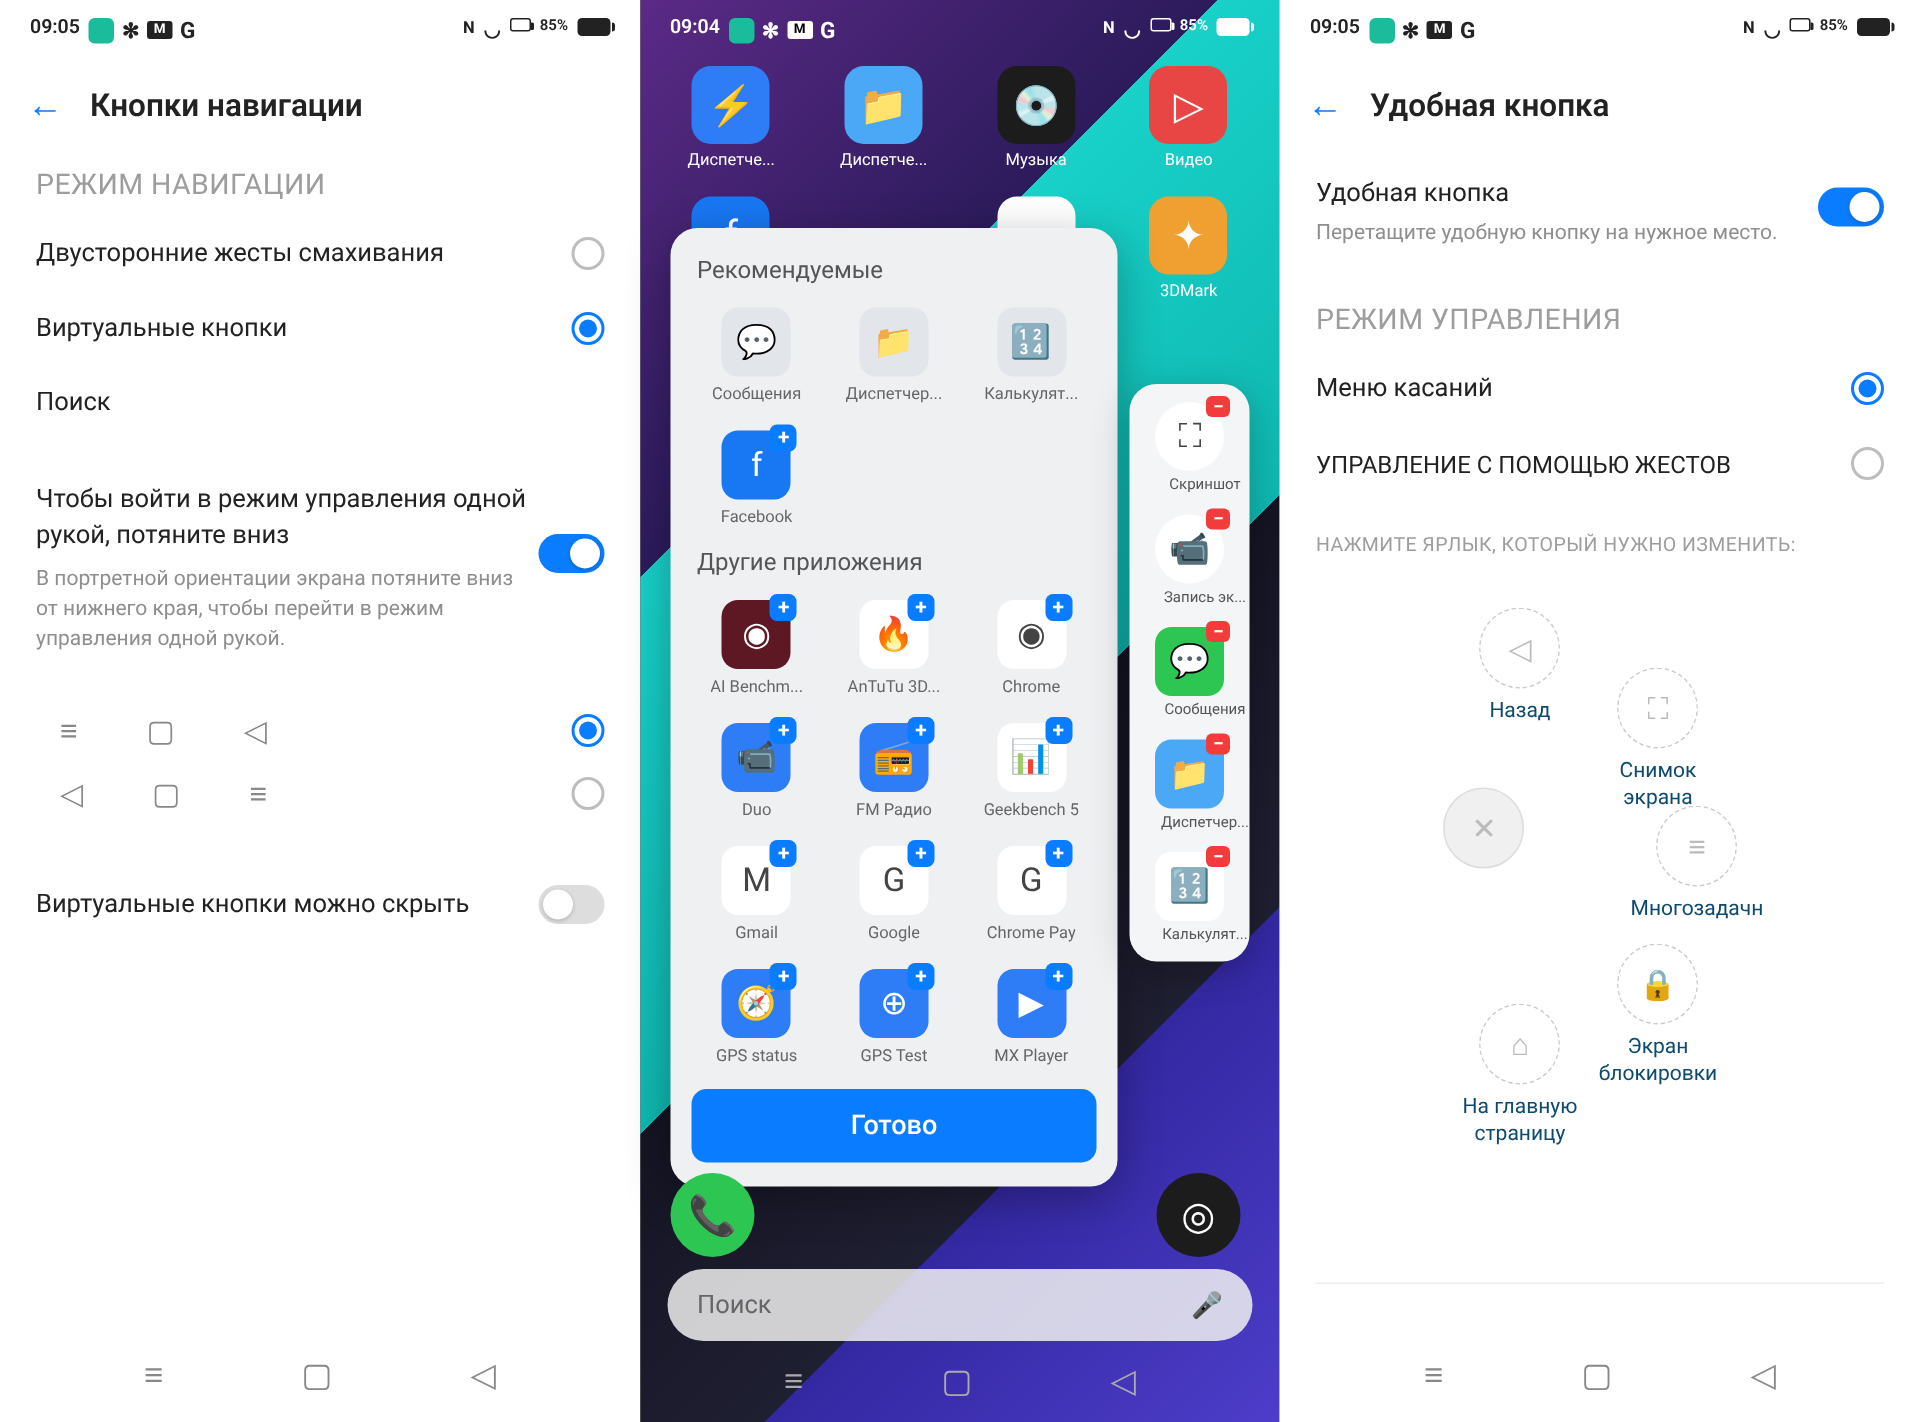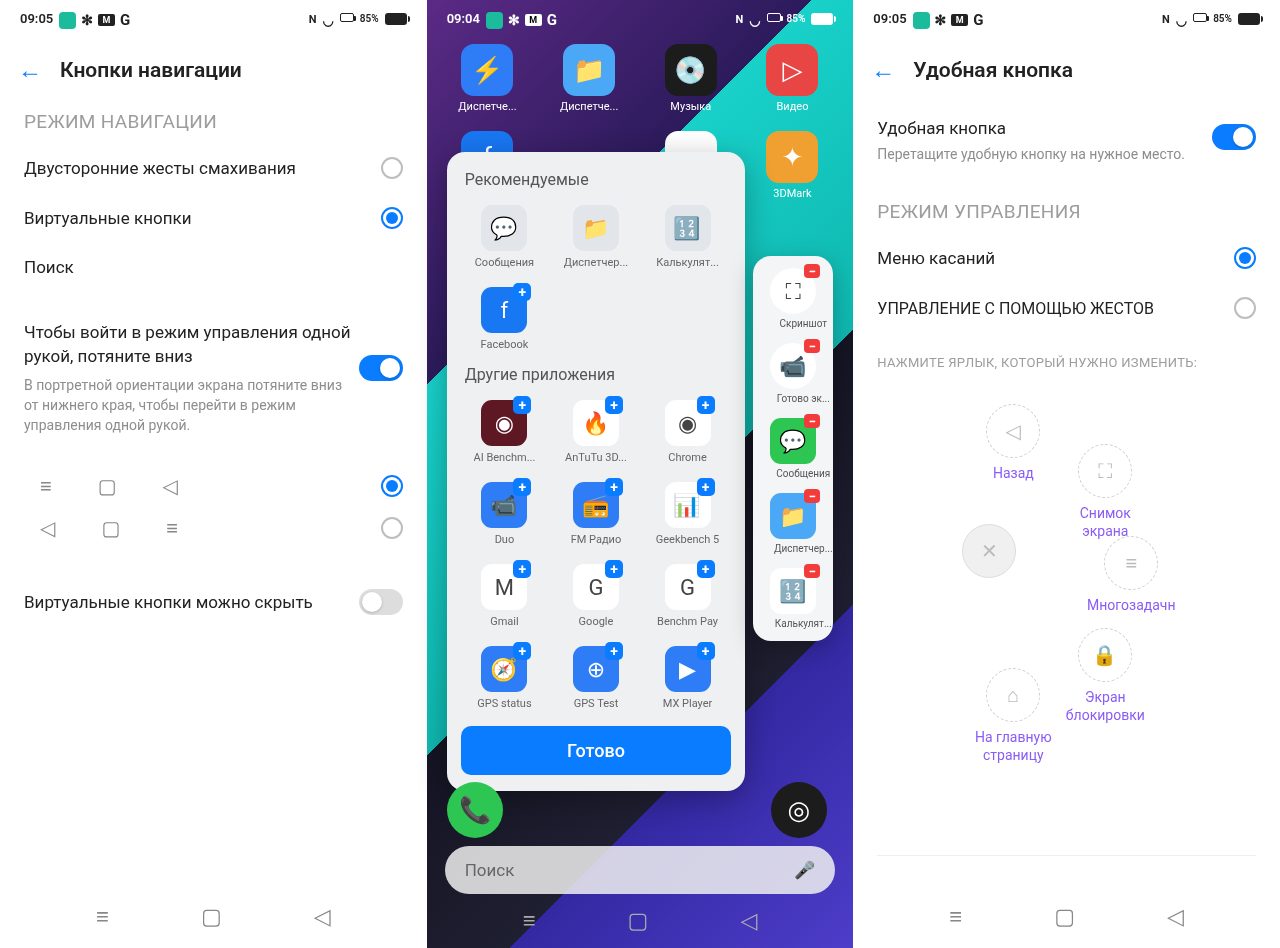--- a/index.html
+++ b/index.html
@@ -73,21 +73,21 @@
   
   .home-dock { position: absolute; bottom: 110px; left: 0; right: 0; display: flex; justify-content: space-around; padding: 0 14px; }
   .home-dock .home-icon { width: 56px; height: 56px; border-radius: 50%; }
   .search-pill { position: absolute; bottom: 54px; left: 18px; right: 18px; background: rgba(240,240,240,0.85); border-radius: 28px; height: 48px; display: flex; align-items: center; padding: 0 20px; color: #666; font-size: 17px; justify-content: space-between; }
   .nav-dark { position: absolute; bottom: 0; left: 0; right: 0; display: flex; justify-content: space-around; padding: 10px 50px 14px; color: #aaa; font-size: 22px; }
   
   .shortcut-area { position: relative; height: 420px; margin: 20px 30px 0; }
   .sc { position: absolute; display: flex; flex-direction: column; align-items: center; gap: 6px; width: 100px; text-align: center; }
   .sc-circle { width: 54px; height: 54px; border-radius: 50%; border: 1.5px dashed #ccc; display: flex; align-items: center; justify-content: center; color: #bbb; font-size: 20px; }
   .sc-circle.solid { border-style: solid; border-color: #ddd; background: #f0f0f0; }
-  .sc-label { font-size: 14px; color: #8b5cf6; line-height: 1.3; }
+  .sc-label { font-size: 14px; color: #0c4a6e; line-height: 1.3; }
   .bottom-div { border-top: 1px solid #eee; margin: auto 24px 0; }
   
   .bg-blue { background: #2e7df6; } .bg-sky { background: #4aa8f7; } .bg-dark { background: #1c1c1c; }
   .bg-red { background: #e84545; } .bg-orange { background: #f0a030; } .bg-white { background: #fff; color: #444; }
   .bg-green { background: #2dc653; } .bg-maroon { background: #5e1824; } .bg-gray { background: #e2e6ea; color: #888; }
   .bg-fb { background: #1877f2; }
 </style>
 </head>
 <body>
 
@@ -280,21 +280,21 @@
           <div class="modal-app">
             <div class="modal-icon bg-white">M<div class="badge-plus">+</div></div>
             <div class="modal-label">Gmail</div>
           </div>
           <div class="modal-app">
             <div class="modal-icon bg-white">G<div class="badge-plus">+</div></div>
             <div class="modal-label">Google</div>
           </div>
           <div class="modal-app">
             <div class="modal-icon bg-white">G<div class="badge-plus">+</div></div>
-            <div class="modal-label">Benchm Pay</div>
+            <div class="modal-label">Chrome Pay</div>
           </div>
           <div class="modal-app">
             <div class="modal-icon bg-blue">🧭<div class="badge-plus">+</div></div>
             <div class="modal-label">GPS status</div>
           </div>
           <div class="modal-app">
             <div class="modal-icon bg-blue">⊕<div class="badge-plus">+</div></div>
             <div class="modal-label">GPS Test</div>
           </div>
           <div class="modal-app">
@@ -305,21 +305,21 @@
       <div class="modal-btn">Готово</div>
     </div>
 
     <div id="dock" class="dock">
         <div class="dock-item">
           <div class="dock-icon">⛶<div class="badge-minus">−</div></div>
           <div class="dock-label">Скриншот</div>
         </div>
         <div class="dock-item">
           <div class="dock-icon">📹<div class="badge-minus">−</div></div>
-          <div class="dock-label">Готово эк...</div>
+          <div class="dock-label">Запись эк...</div>
         </div>
         <div class="dock-item">
           <div class="dock-icon sq bg-green">💬<div class="badge-minus">−</div></div>
           <div class="dock-label">Сообщения</div>
         </div>
         <div class="dock-item">
           <div class="dock-icon sq bg-sky">📁<div class="badge-minus">−</div></div>
           <div class="dock-label">Диспетчер...</div>
         </div>
         <div class="dock-item">

